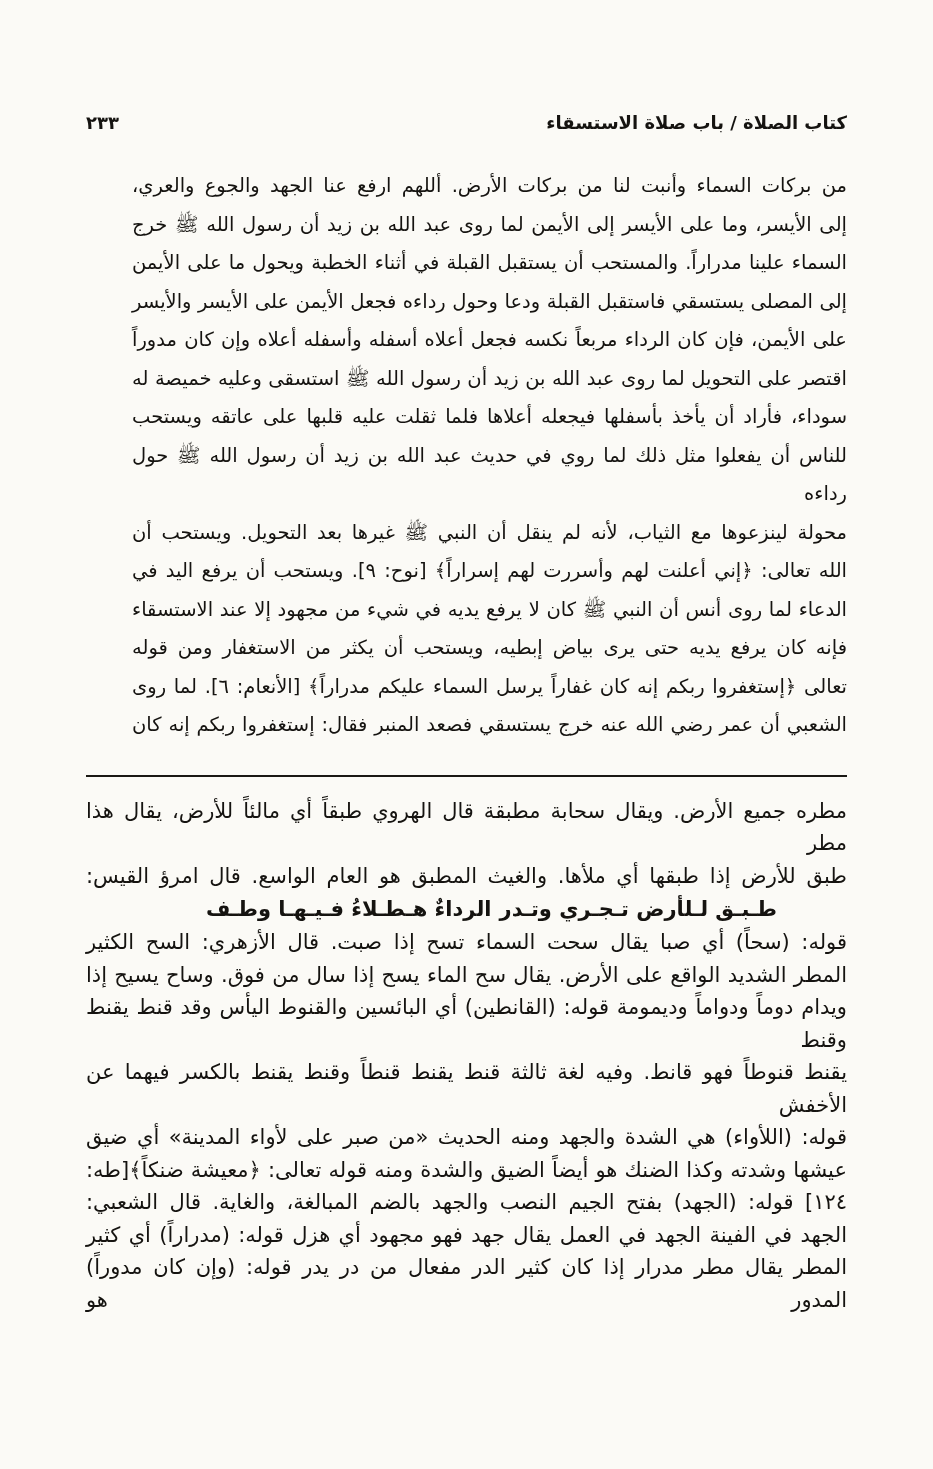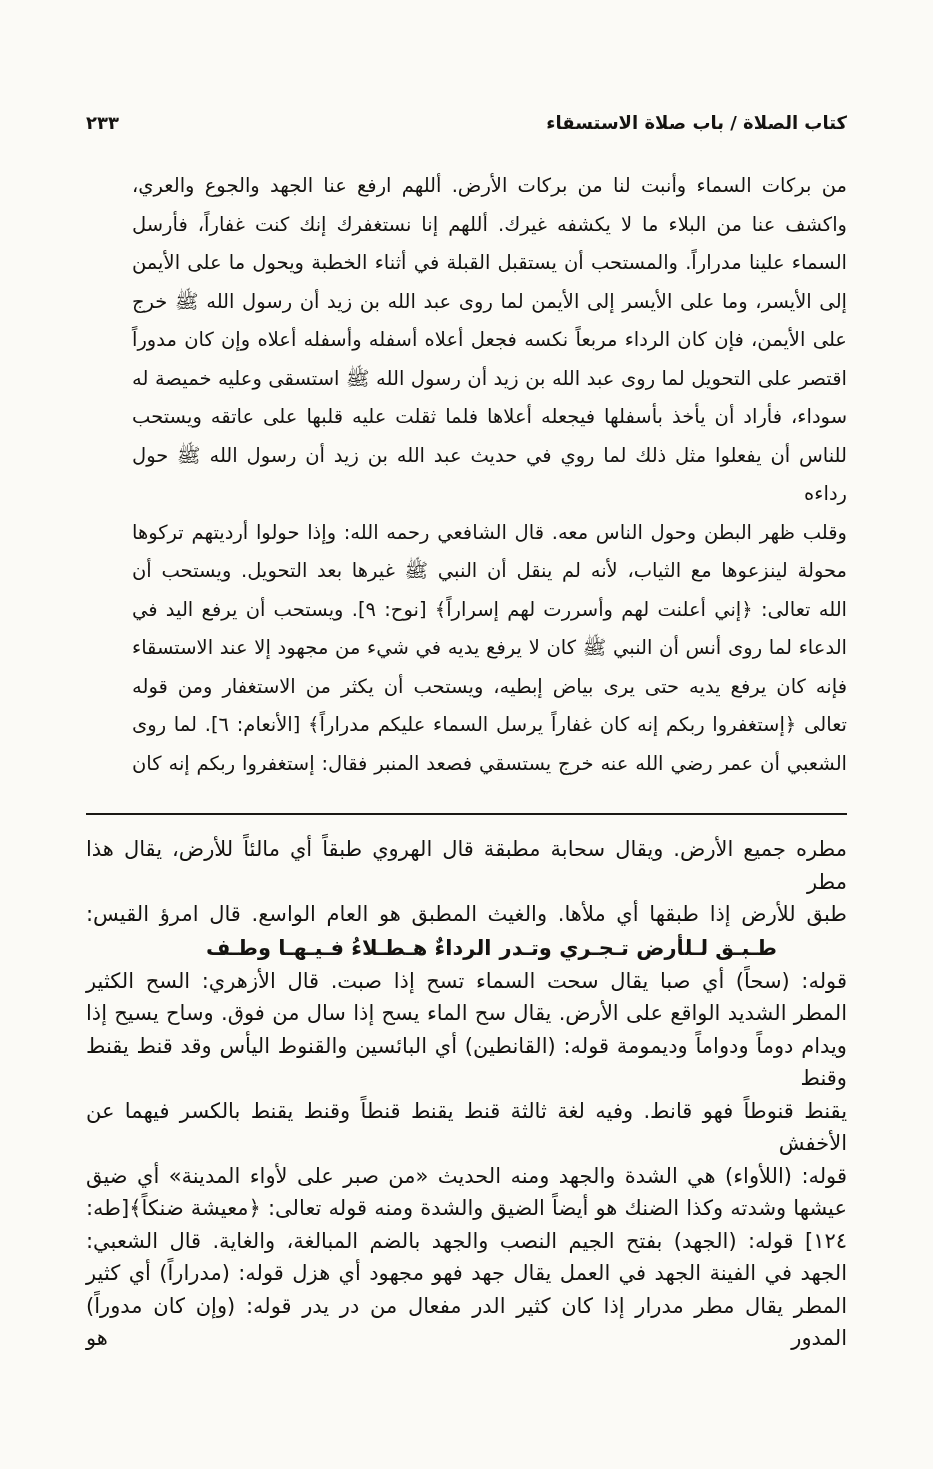--- a/index.html
+++ b/index.html
@@ -72,28 +72,27 @@
 
 <div class="page">
 
   <div class="page-header">
     <span class="header-title">كتاب الصلاة / باب صلاة الاستسقاء</span>
     <span class="page-number">٢٣٣</span>
   </div>
 
   <div class="body-text">
     <div class="line">من بركات السماء وأنبت لنا من بركات الأرض. أللهم ارفع عنا الجهد والجوع والعري،</div>
-    <div class="line">واكشف عنا من البلاء ما لا يكشفه غيرك. أللهم إنا نستغفرك إنك كنت غفاراً، فأرسل</div>
+    <div class="line">إلى الأيسر، وما على الأيسر إلى الأيمن لما روى عبد الله بن زيد أن رسول الله ﷺ خرج</div>
     <div class="line">السماء علينا مدراراً. والمستحب أن يستقبل القبلة في أثناء الخطبة ويحول ما على الأيمن</div>
-    <div class="line">إلى الأيسر، وما على الأيسر إلى الأيمن لما روى عبد الله بن زيد أن رسول الله ﷺ خرج</div>
+    <div class="line">إلى المصلى يستسقي فاستقبل القبلة ودعا وحول رداءه فجعل الأيمن على الأيسر والأيسر</div>
     <div class="line">على الأيمن، فإن كان الرداء مربعاً نكسه فجعل أعلاه أسفله وأسفله أعلاه وإن كان مدوراً</div>
     <div class="line">اقتصر على التحويل لما روى عبد الله بن زيد أن رسول الله ﷺ استسقى وعليه خميصة له</div>
     <div class="line">سوداء، فأراد أن يأخذ بأسفلها فيجعله أعلاها فلما ثقلت عليه قلبها على عاتقه ويستحب</div>
     <div class="line">للناس أن يفعلوا مثل ذلك لما روي في حديث عبد الله بن زيد أن رسول الله ﷺ حول رداءه</div>
-    <div class="line">وقلب ظهر البطن وحول الناس معه. قال الشافعي رحمه الله: وإذا حولوا أرديتهم تركوها</div>
     <div class="line">محولة لينزعوها مع الثياب، لأنه لم ينقل أن النبي ﷺ غيرها بعد التحويل. ويستحب أن</div>
     <div class="line">الله تعالى: ﴿إني أعلنت لهم وأسررت لهم إسراراً﴾ [نوح: ٩]. ويستحب أن يرفع اليد في</div>
     <div class="line">الدعاء لما روى أنس أن النبي ﷺ كان لا يرفع يديه في شيء من مجهود إلا عند الاستسقاء</div>
     <div class="line">فإنه كان يرفع يديه حتى يرى بياض إبطيه، ويستحب أن يكثر من الاستغفار ومن قوله</div>
     <div class="line">تعالى ﴿إستغفروا ربكم إنه كان غفاراً يرسل السماء عليكم مدراراً﴾ [الأنعام: ٦]. لما روى</div>
     <div class="line">الشعبي أن عمر رضي الله عنه خرج يستسقي فصعد المنبر فقال: إستغفروا ربكم إنه كان</div>
   </div>
 
   <hr class="separator">
 

